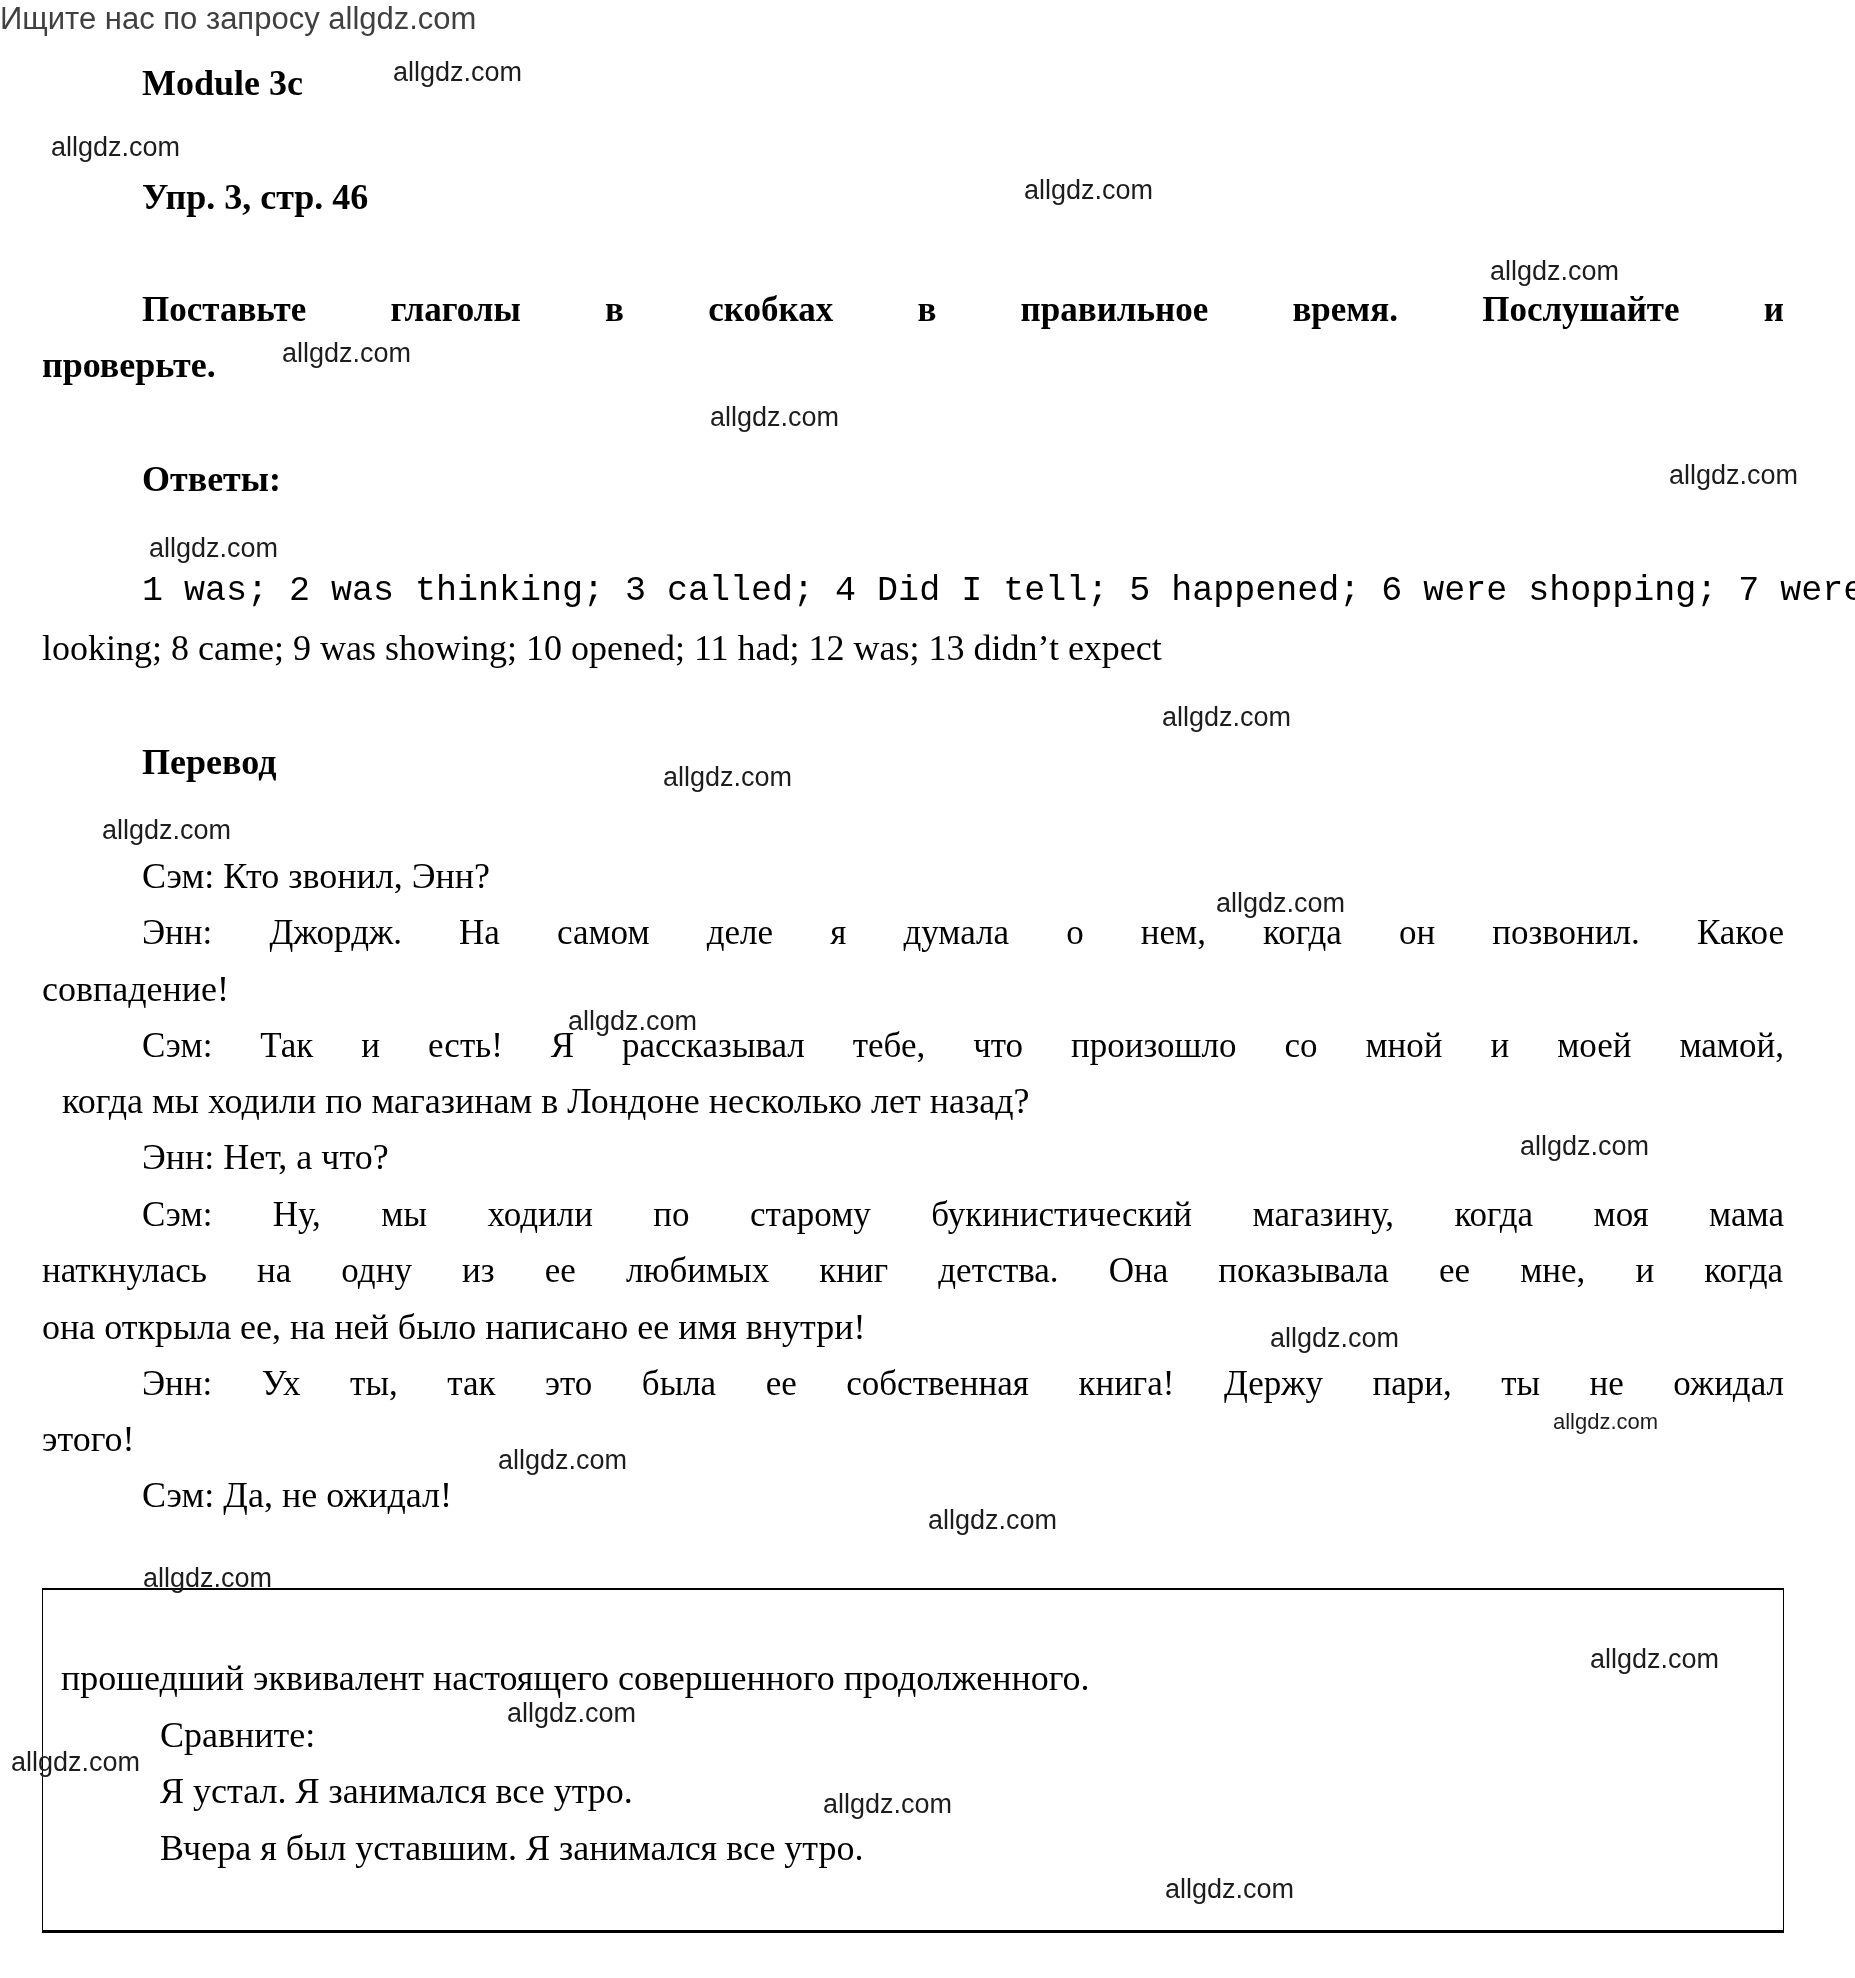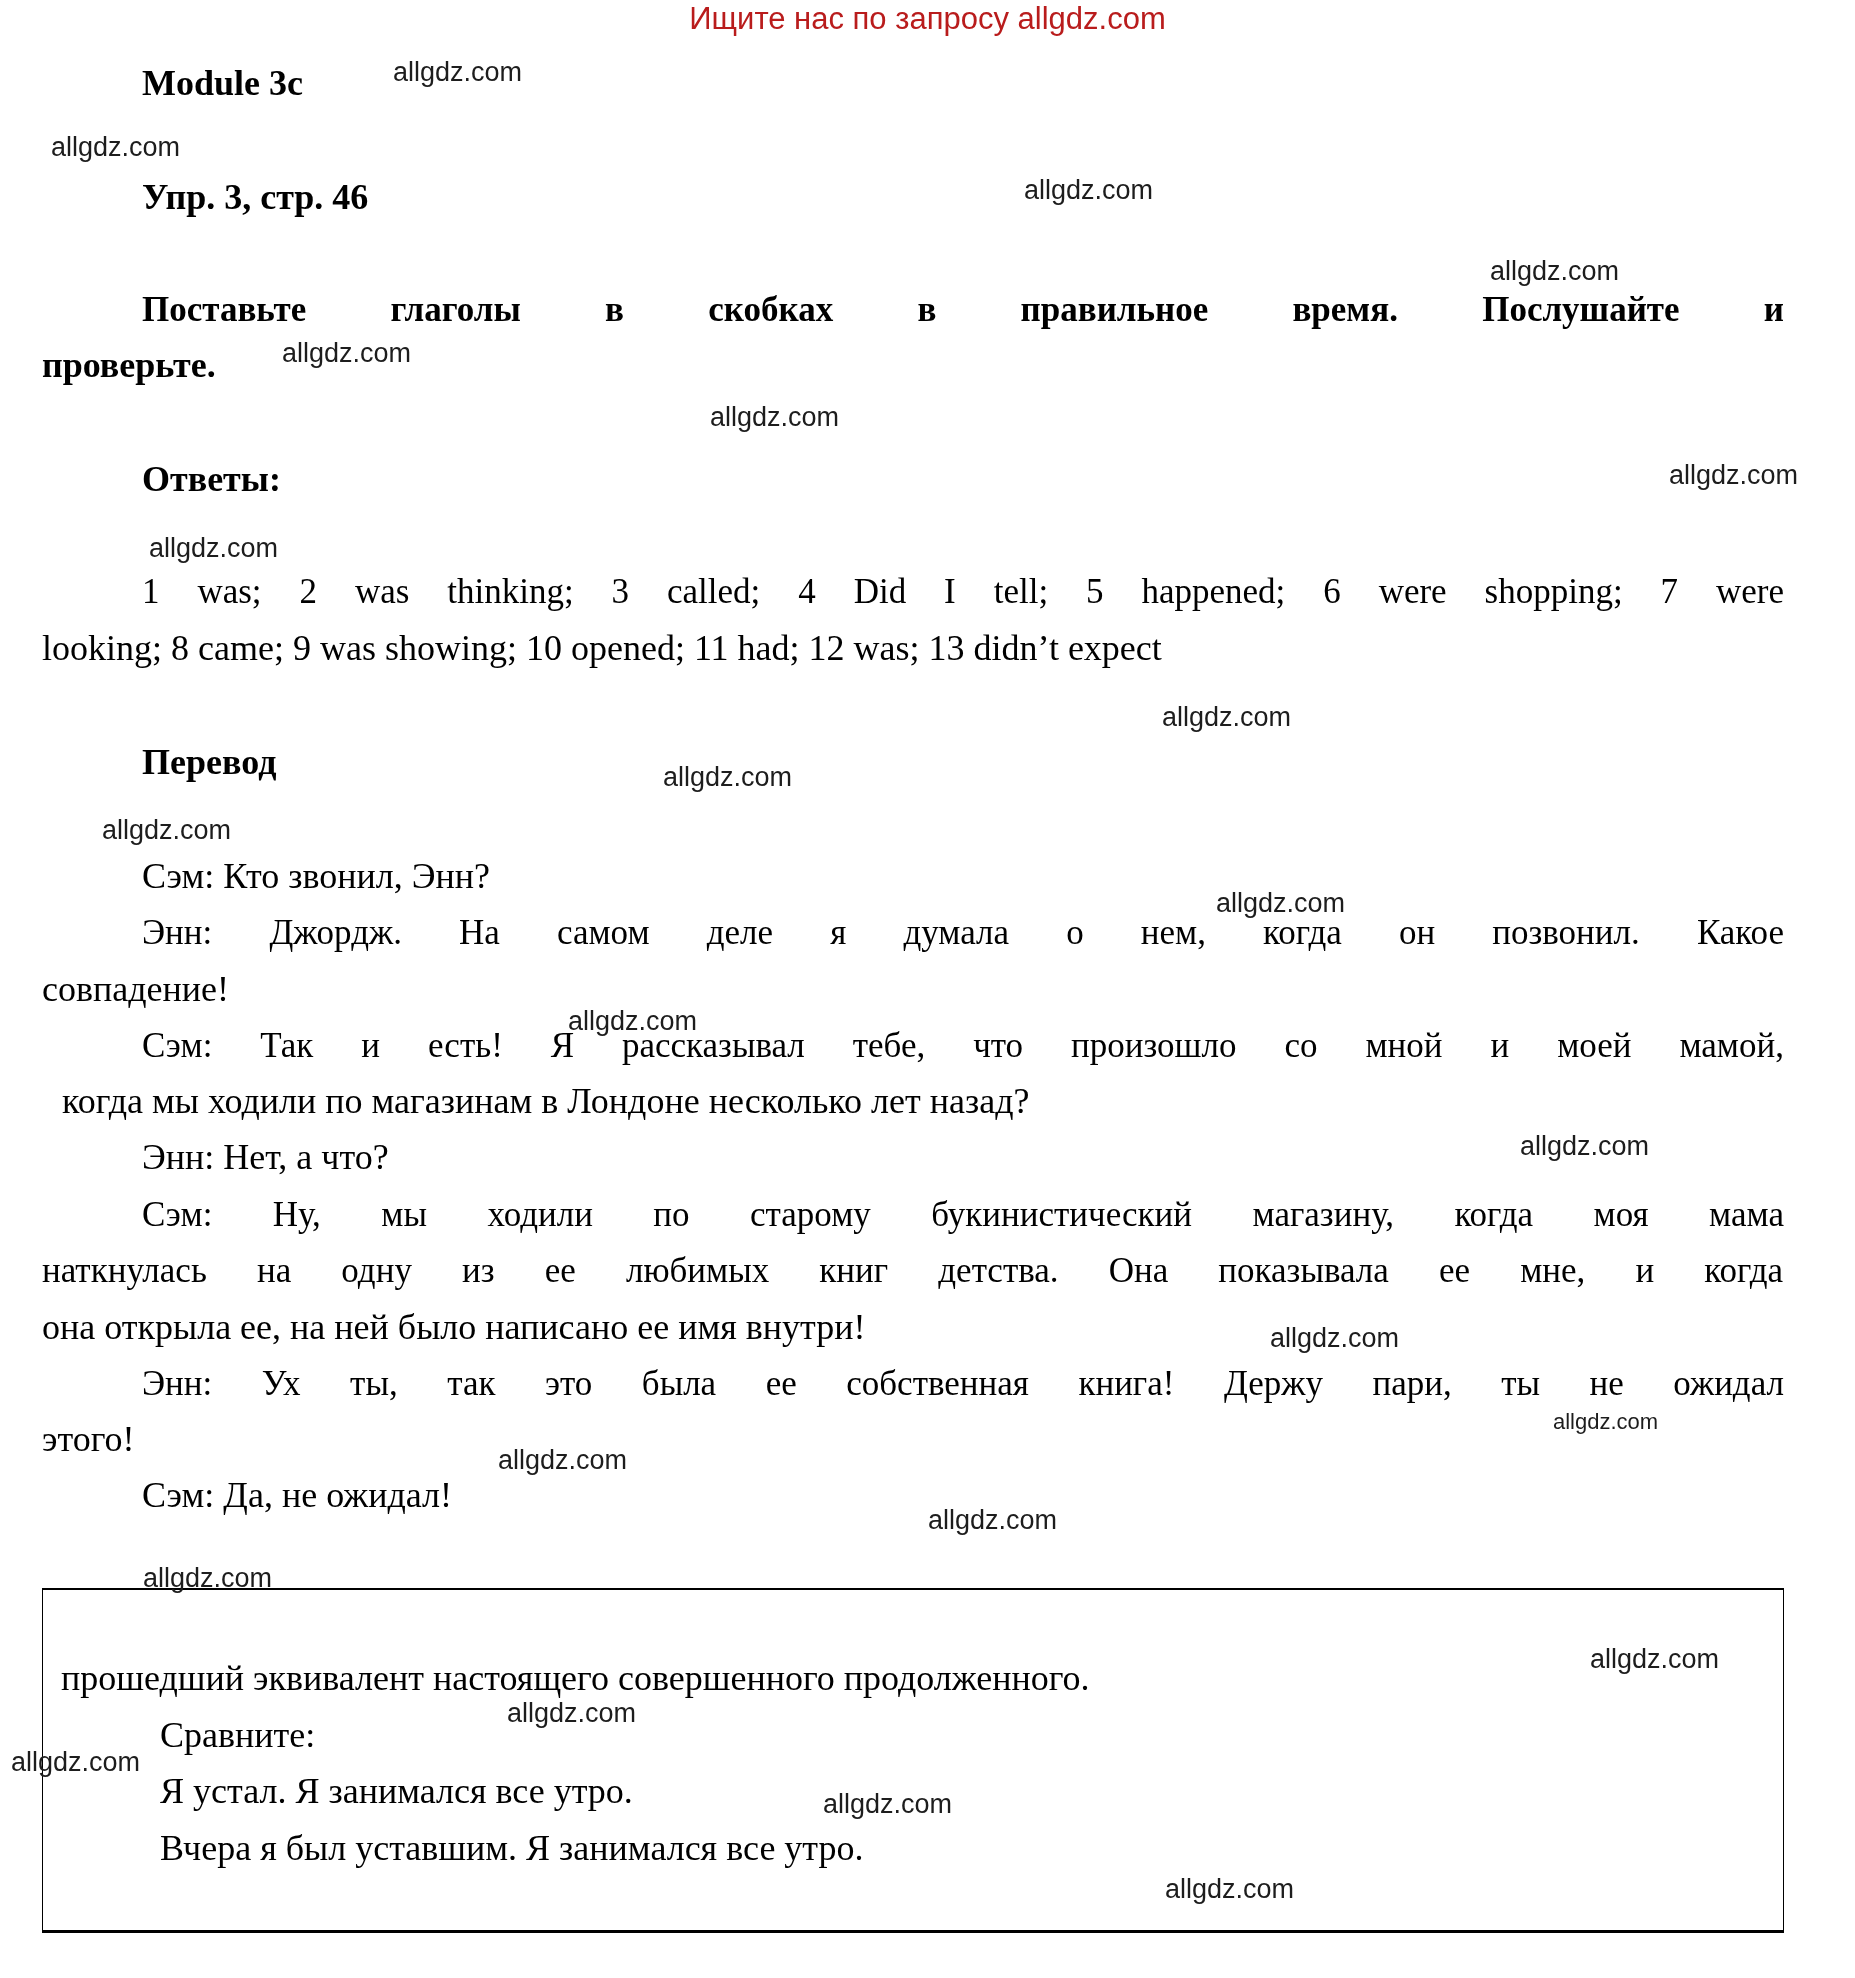--- a/index.html
+++ b/index.html
@@ -2,22 +2,22 @@
 <html style="font-size:13.5px"><head>
   <meta charset="utf-8">
   <style>
     html, body { margin: 0; padding: 0; background: #ffffff; }
     body { width: 1855px; height: 1978px; position: relative; overflow: hidden; }
     .page { position: absolute; left: 0; top: 0; width: 1855px; height: 1978px; }
     .serif { font-family: "Liberation Serif", "DejaVu Serif", serif; color: #000; }
     .sans { font-family: "Liberation Sans", "DejaVu Sans", sans-serif; }
 
     .top-banner {
-      position: absolute; left: 0; top: 0; width: 1855px; text-align: center;
-      font-size: 31px; line-height: 37px; color: #b91c1c;
+      position: absolute; left: 0; top: 0; width: 1855px; text-align: left;
+      font-size: 31px; line-height: 37px; color: #404040;
     }
 
     .line { position: absolute; white-space: nowrap; font-size: 36px; line-height: 57px; }
     .bold { font-weight: bold; }
     .justify-line {
       position: absolute; white-space: nowrap; font-size: 35px; line-height: 57px;
       text-align: justify; text-align-last: justify;
     }
 
     .wm {
@@ -42,21 +42,21 @@
 
   <div class="top-banner sans">Ищите нас по запросу allgdz.com</div>
 
   <div class="line serif bold" style="left:142px; top:55px;">Module 3c</div>
   <div class="line serif bold" style="left:142px; top:169px;">Упр. 3, стр. 46</div>
 
   <div class="justify-line serif bold" style="left:142px; top:281px; width:1642px;">Поставьте глаголы в скобках в правильное время. Послушайте и</div>
   <div class="line serif bold" style="left:42px; top:337px;">проверьте.</div>
 
   <div class="line serif bold" style="left:142px; top:451px;">Ответы:</div>
-  <div class="justify-line serif" style="left:142px; top:563px; width:1642px;">1 was; 2 was thinking; 3 called; 4 Did I tell; 5 happened; 6 were shopping; 7 were</div>
+  <div class="justify-line serif" style="left:142px; top:563px; width:1642px;font-family:Liberation Mono, monospace;">1 was; 2 was thinking; 3 called; 4 Did I tell; 5 happened; 6 were shopping; 7 were</div>
   <div class="line serif" style="left:42px; top:620px;">looking; 8 came; 9 was showing; 10 opened; 11 had; 12 was; 13 didn’t expect</div>
 
   <div class="line serif bold" style="left:142px; top:734px;">Перевод</div>
 
   <div class="line serif" style="left:142px; top:848px;">Сэм: Кто звонил, Энн?</div>
   <div class="justify-line serif" style="left:142px; top:904px; width:1642px;">Энн: Джордж. На самом деле я думала о нем, когда он позвонил. Какое</div>
   <div class="line serif" style="left:42px; top:961px;">совпадение!</div>
   <div class="justify-line serif" style="left:142px; top:1017px; width:1642px;">Сэм: Так и есть! Я рассказывал тебе, что произошло со мной и моей мамой,</div>
   <div class="line serif" style="left:42px; top:1073px;margin-left:20px;">когда мы ходили по магазинам в Лондоне несколько лет назад?</div>
   <div class="line serif" style="left:142px; top:1129px;">Энн: Нет, а что?</div>

